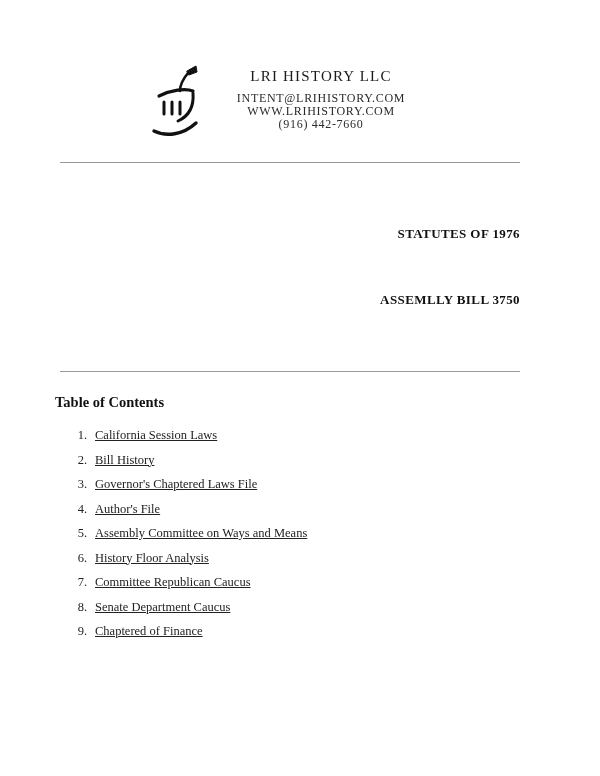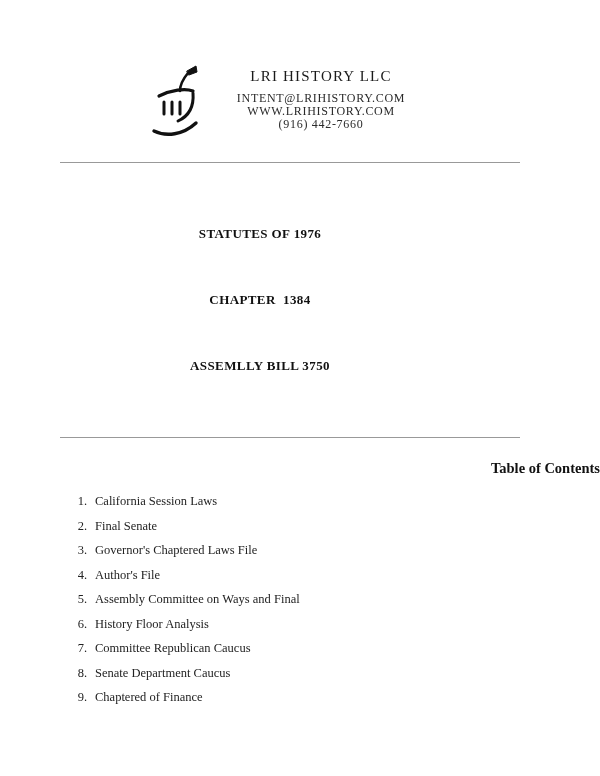--- a/index.html
+++ b/index.html
@@ -52,57 +52,57 @@
     border: none;
     border-top: 1px solid #999;
     margin: 0 80px 0 60px;
     height: 0;
   }
   .rule-1 { margin-top: 20px; }
   .rule-2 { margin-top: 16px; }
 
   
   .statute-block {
-    text-align: center;
+    text-align: right;
     padding-right: 80px;
     padding-top: 16px;
     font-weight: bold;
     font-size: 13px;
     line-height: 22px;
     letter-spacing: 0.4px;
     color: #111;
     white-space: pre;
   }
 
   
   .toc-heading {
     font-weight: bold;
     font-size: 14.5px;
     color: #111;
     margin: 22px 0 0 55px;
-    text-align: right;
   }
   .toc-list {
     margin: 18px 0 0 70px;
   }
   .toc-item {
     display: flex;
     margin-bottom: 11.5px;
     font-size: 12.5px;
     line-height: 13px;
     color: #222;
   }
   .toc-num {
     width: 17px;
     text-align: right;
     margin-right: 8px;
     flex: 0 0 auto;
   }
   .toc-label {
     flex: 1;
+    text-decoration: underline;
   }
 </style>
 </head>
 <body>
 
 <div class="page">
 
   <div class="header">
     <div class="logo-wrap">
       <svg width="60" height="80" viewBox="0 0 60 80" aria-hidden="true">
@@ -123,48 +123,47 @@
       <div class="contact-line">INTENT@LRIHISTORY.COM</div>
       <div class="contact-line">WWW.LRIHISTORY.COM</div>
       <div class="contact-line">(916) 442-7660</div>
     </div>
   </div>
 
   <hr class="rule rule-1">
 
   <div class="statute-block">
     <div>STATUTES OF 1976</div>
-    <div>CHAPTER  1384</div>
     <div>ASSEMLLY BILL 3750</div>
   </div>
 
   <hr class="rule rule-2">
 
   <div class="toc-heading">Table of Contents</div>
 
   <div class="toc-list">
     <div class="toc-item">
       <span class="toc-num">1.</span>
       <span class="toc-label">California Session Laws</span>
     </div>
     <div class="toc-item">
       <span class="toc-num">2.</span>
-      <span class="toc-label">Final Senate</span>
+      <span class="toc-label">Bill History</span>
     </div>
     <div class="toc-item">
       <span class="toc-num">3.</span>
       <span class="toc-label">Governor's Chaptered Laws File</span>
     </div>
     <div class="toc-item">
       <span class="toc-num">4.</span>
       <span class="toc-label">Author's File</span>
     </div>
     <div class="toc-item">
       <span class="toc-num">5.</span>
-      <span class="toc-label">Assembly Committee on Ways and Final</span>
+      <span class="toc-label">Assembly Committee on Ways and Means</span>
     </div>
     <div class="toc-item">
       <span class="toc-num">6.</span>
       <span class="toc-label">History Floor Analysis</span>
     </div>
     <div class="toc-item">
       <span class="toc-num">7.</span>
       <span class="toc-label">Committee Republican Caucus</span>
     </div>
     <div class="toc-item">

